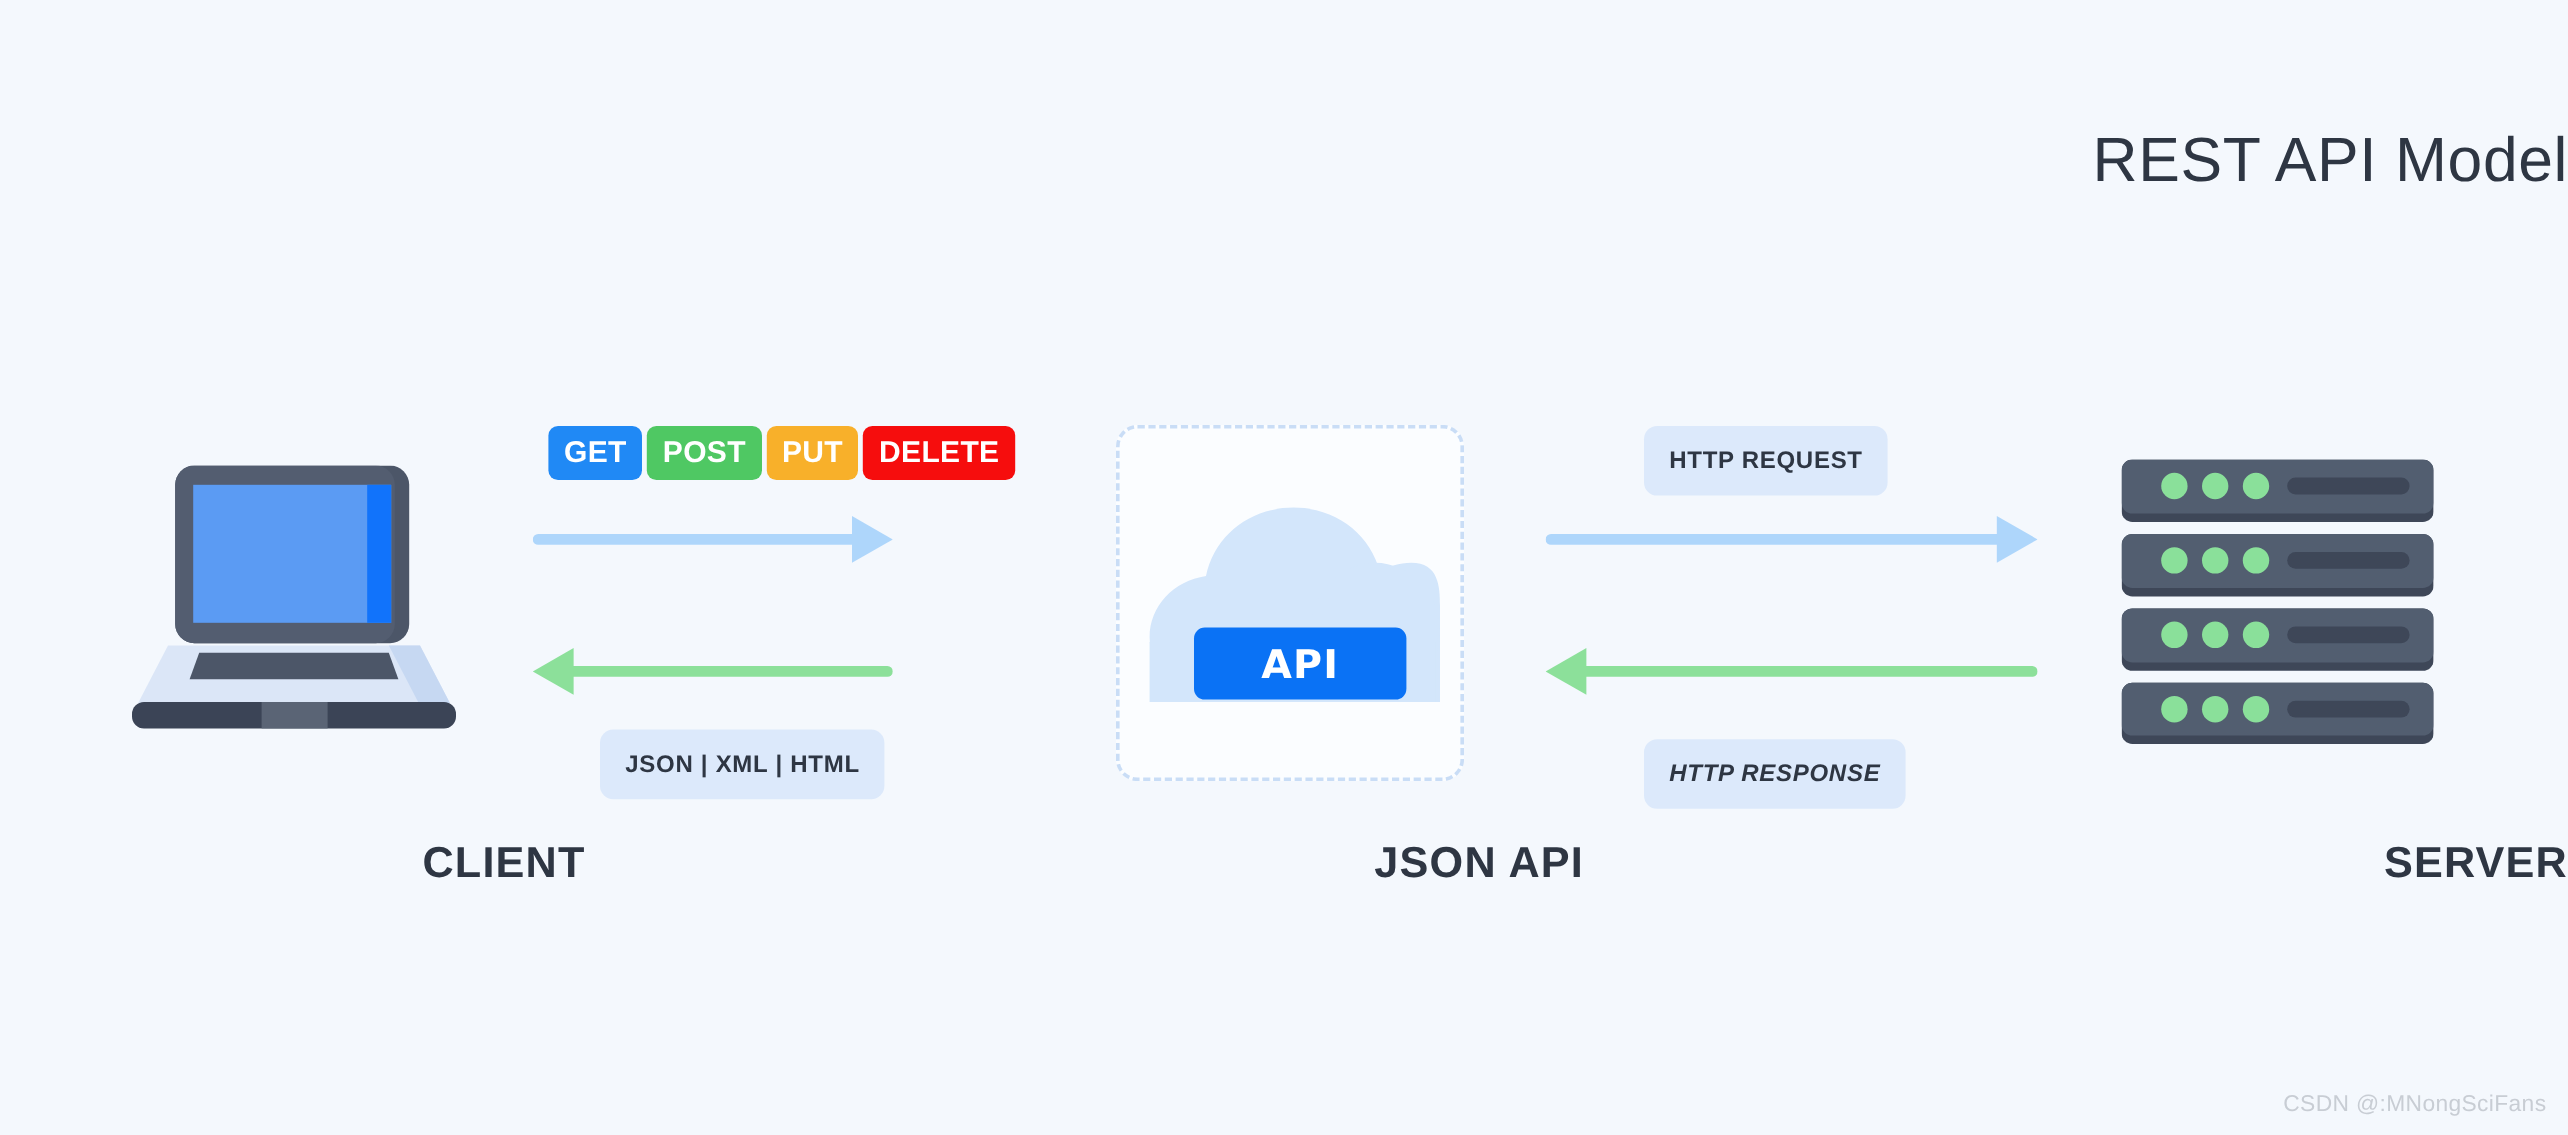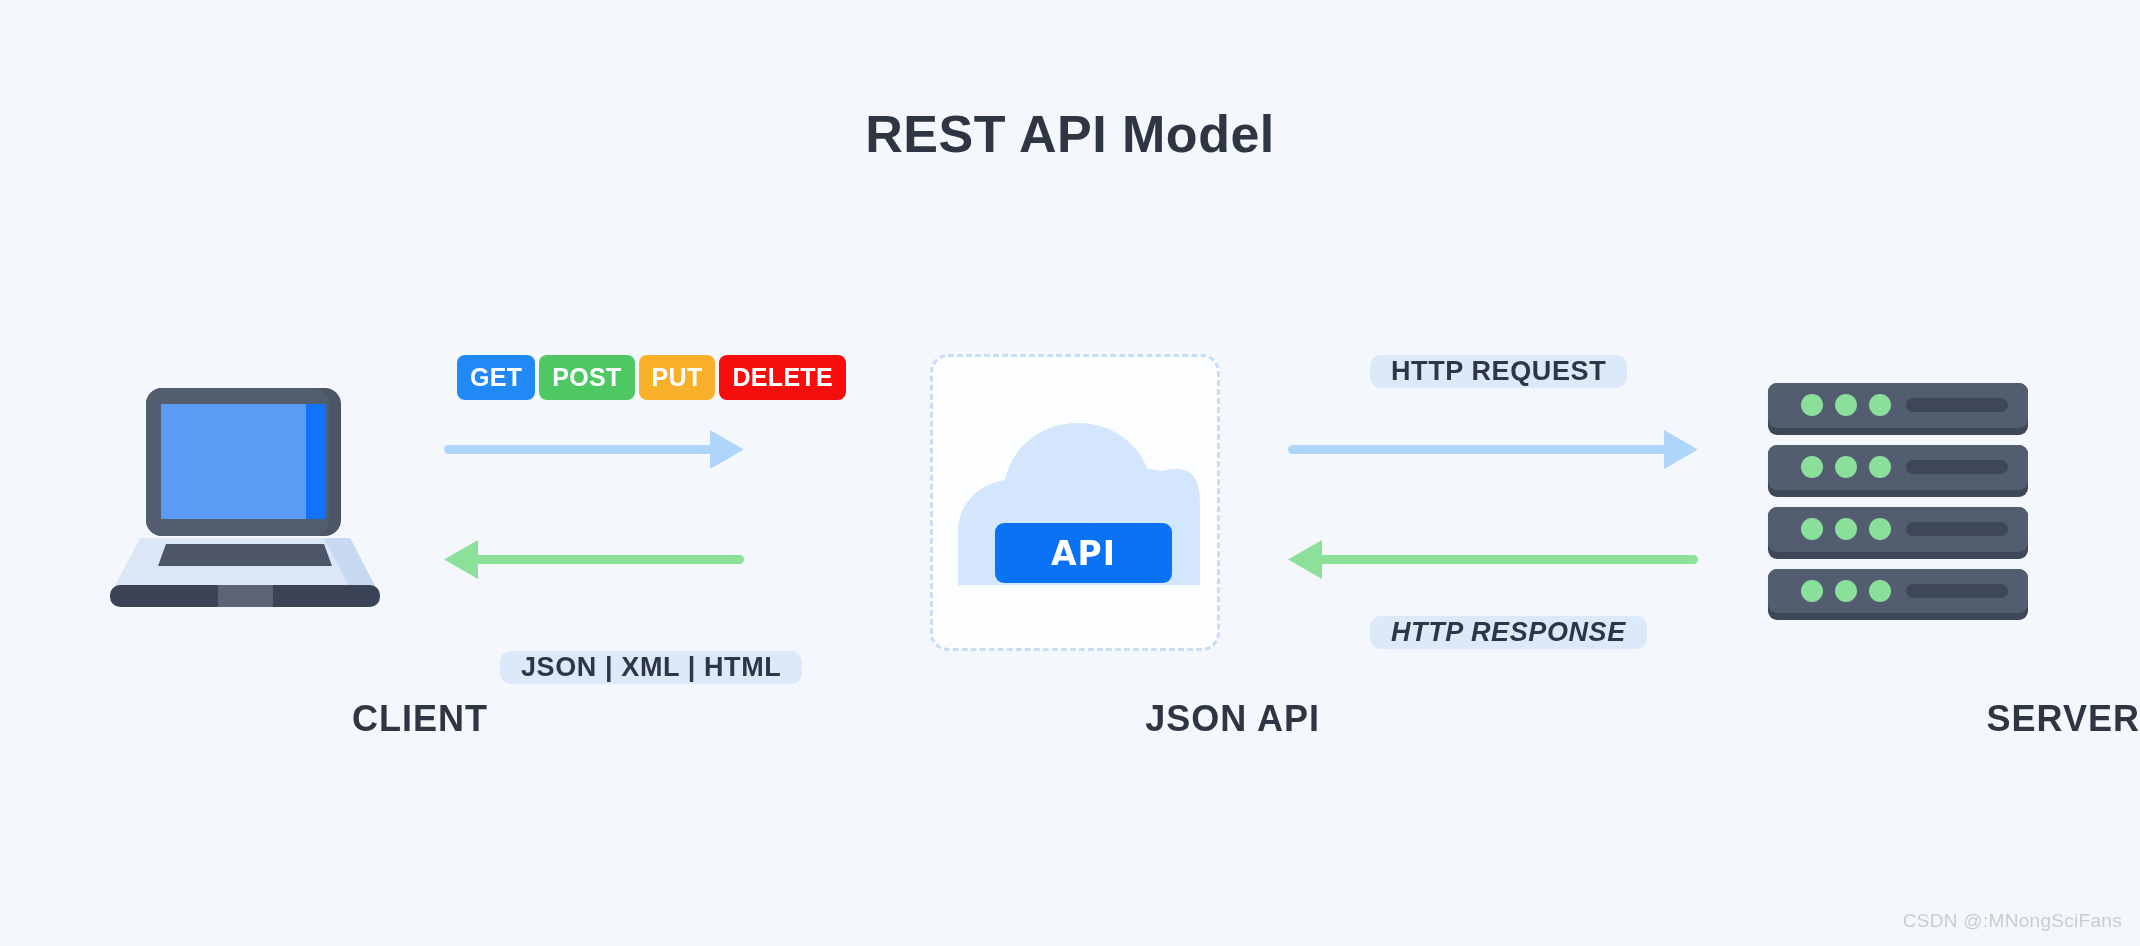--- a/index.html
+++ b/index.html
@@ -18,23 +18,23 @@
     position: absolute;
     inset: 0;
   }
 
   
   .title {
     position: absolute;
     top: 104px;
     left: 0;
     width: 2140px;
-    text-align: center;
+    text-align: right;
     font-size: 52px;
-    font-weight: bold;
+    font-weight: normal;
     color: #2e3643;
     letter-spacing: 0.5px;
   }
 
   
   .caption {
     position: absolute;
     font-size: 36px;
     font-weight: bold;
     color: #2e3643;
@@ -121,33 +121,33 @@
     font-weight: bold;
     letter-spacing: 0.3px;
     white-space: nowrap;
   }
 
   
   .pill {
     position: absolute;
     background: #dce9fb;
     border-radius: 11px;
-    height: 33px;
+    height: 58px;
     display: flex;
     align-items: center;
     justify-content: center;
     padding: 10px 21px;
-    font-size: 27px;
+    font-size: 20px;
     font-weight: bold;
     color: #2e3643;
     letter-spacing: 0.6px;
     white-space: nowrap;
     box-sizing: border-box;
   }
-  .pill-formats  { left: 500px;  top: 608px; margin-top: 43px; }
+  .pill-formats  { left: 500px;  top: 608px; }
   .pill-request  { left: 1370px; top: 355px; }
   .pill-response { left: 1370px; top: 616px; font-style: italic; }
 
   
   .arrow { position: absolute; }
   .arrow-l-req  { left: 444px;  top: 425px; }
   .arrow-l-res  { left: 444px;  top: 535px; }
   .arrow-r-req  { left: 1288px; top: 425px; }
   .arrow-r-res  { left: 1288px; top: 535px; }
 

